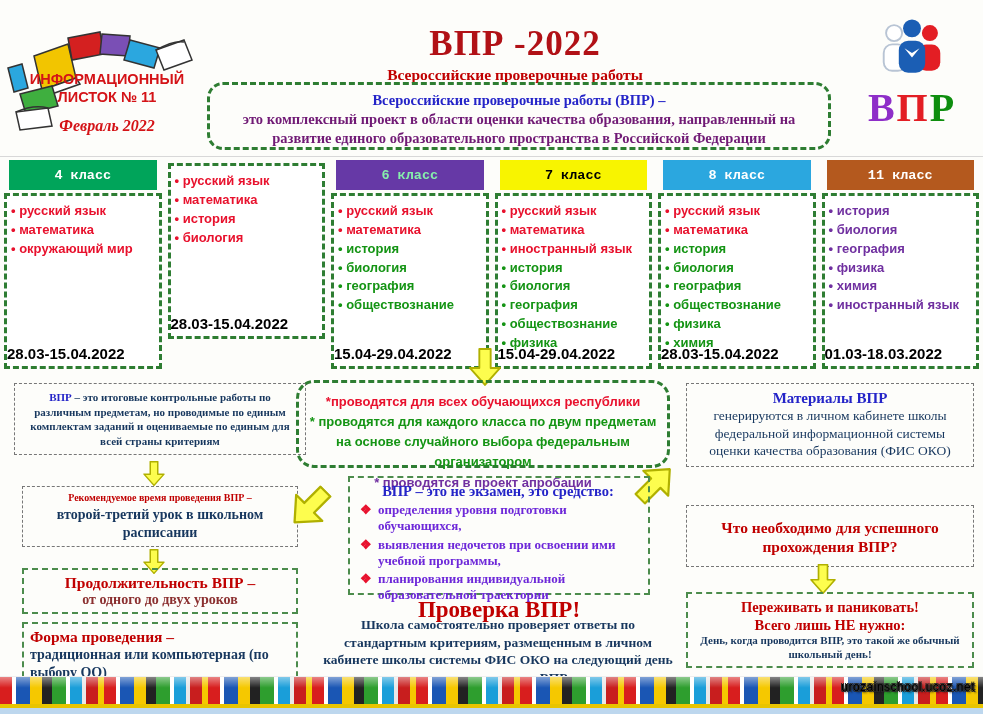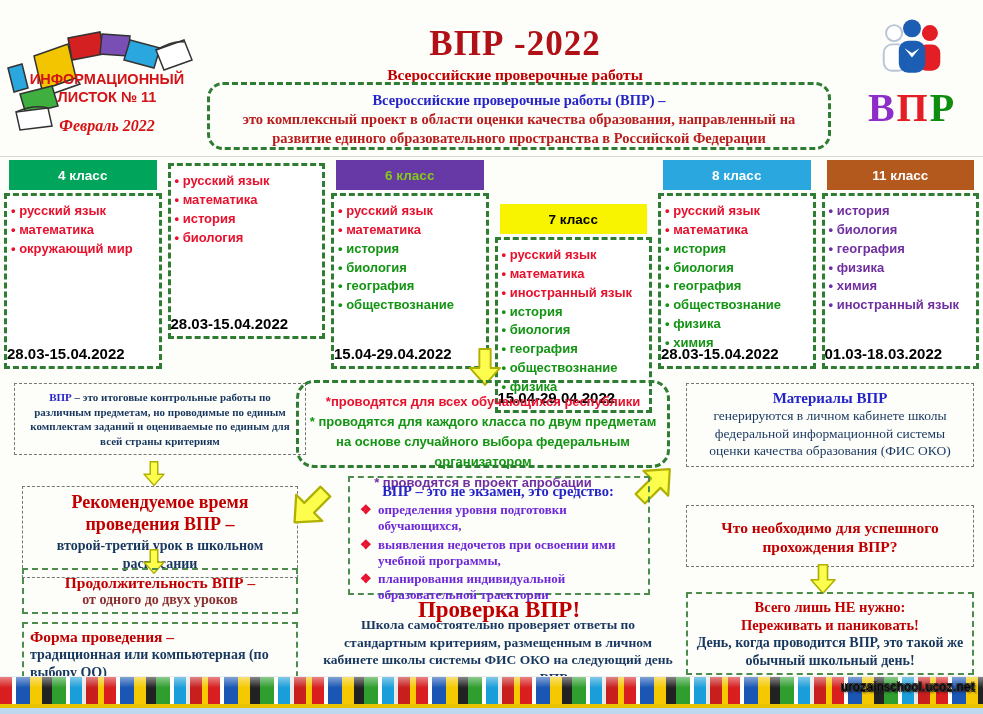--- a/index.html
+++ b/index.html
@@ -11,50 +11,50 @@
   .leaflet { position:absolute; left:16px; top:70px; width:182px; text-align:center;
              font-weight:bold; color:#d41317; font-size:14.5px; line-height:1.25; z-index:3;}
   .leaflet .date { margin-top:10px; font-style:italic; font-size:16px; font-family:"Liberation Serif", serif; }
   .title-block { position:absolute; left:300px; top:24px; width:430px; text-align:center; }
   .main-title { font-family:"Liberation Serif", serif; font-weight:bold; font-size:35px; color:#b11116; letter-spacing:1px; }
   .sub-title  { font-family:"Liberation Serif", serif; font-weight:bold; font-size:15.5px; color:#c00000; margin-top:2px; }
   .intro-box { position:absolute; left:207px; top:82px; width:624px; height:68px;
                border:3px dashed #2e7d32; border-radius:16px; padding:6px 12px; text-align:center;
                font-family:"Liberation Serif", serif; font-weight:bold; font-size:14.5px; line-height:1.3; }
   .intro-lead { color:#2424c8; }
-  .intro-body { color:#b91c1c; }
+  .intro-body { color:#701a75; }
   .logo { position:absolute; left:853px; top:18px; width:118px; text-align:center; }
   .logo-letters { font-family:"Liberation Serif", serif; font-weight:bold; font-size:40px; line-height:1; letter-spacing:2px; }
   .hairline { position:absolute; left:0; top:156px; width:983px; height:1px; background:#d8d8d8; }
 
   
   .classes-row { position:absolute; left:4px; top:160px; width:975px; display:flex; gap:6px; }
   .class-col { flex:1 1 0; display:flex; flex-direction:column; }
   .class-head { height:30px; margin:0 5px; display:flex; align-items:center; justify-content:center;
-                font-weight:bold; font-size:13.5px; }
+                font-weight:bold; font-size:13.5px;font-family:Liberation Mono, monospace; }
   .class-body { margin-top:3px; height:176px; border:3px dashed #2e7d32; background:#fff;
                 position:relative; padding:6px 2px 4px 4px; }
   ul.subjects { list-style:none; font-weight:bold; font-size:13px; line-height:1.45; }
   ul.subjects li::before { content:"• "; }
   .class-date { position:absolute; bottom:4px; left:0; right:0; 
                 font-weight:bold; font-size:15px; color:#000; }
 
   
   .box { position:absolute; background:transparent; }
   .dash-gray  { border:1px dashed #777; }
   .dash-green { border:2px dashed #4c8c4c; }
   .serif { font-family:"Liberation Serif", serif; }
   .navy { color:#17375e; }
   .red-h { color:#c00000; font-weight:bold; }
   .blue-h { color:#2424c8; font-weight:bold; }
 
   .boxA { left:14px; top:383px; width:292px; padding:6px 6px; text-align:center;
           font-size:11px; line-height:1.32; font-weight:bold; }
   .boxB { left:22px; top:486px; width:276px; padding:5px 6px; text-align:center; }
-  .boxB .t { font-size:18px; line-height:1.2; }
+  .boxB .t { font-size:10px; line-height:1.2; }
   .boxB .b { font-size:14px; line-height:1.25; margin-top:2px; font-weight:bold; }
   .boxC { left:22px; top:568px; width:276px; padding:4px 6px; text-align:center; }
   .boxC .t { font-size:15.5px; }
   .boxC .b { font-size:14px; font-weight:bold; color:#8b3030; }
   .boxD { left:22px; top:622px; width:276px; padding:4px 6px; }
   .boxD .t { font-size:15.5px; }
   .boxD .b { font-size:14px; font-weight:bold; line-height:1.25; }
 
   .green-roundbox { left:296px; top:380px; width:374px; height:88px; border:3px dashed #2e7d32;
                     border-radius:18px; padding:9px 8px; text-align:center; }
@@ -71,21 +71,21 @@
   .check-text  { left:320px; top:616px; width:356px; text-align:center;
                  font-size:13.5px; font-weight:bold; line-height:1.3; }
 
   .matbox { left:686px; top:383px; width:288px; padding:6px 8px; text-align:center; }
   .matbox .t { font-size:15px; }
   .matbox .b { font-size:13.5px; line-height:1.3; }
   .qbox { left:686px; top:505px; width:288px; height:62px; padding:12px 8px; text-align:center;
           font-size:15.5px; line-height:1.25; }
   .abox { left:686px; top:592px; width:288px; padding:4px 6px; text-align:center; line-height:1.25; }
   .abox .r { font-size:14.5px; }
-  .abox .n { font-size:14px; font-weight:bold; }
+  .abox .n { font-size:11px; font-weight:bold; }
 
   
   .arrow { position:absolute; }
   .arrow svg { display:block; }
 
   
   .books-strip { position:absolute; left:0; top:676px; width:983px; height:28px;
     background:
       linear-gradient(180deg, rgba(255,255,255,.45), rgba(255,255,255,0) 40%),
       repeating-linear-gradient(90deg,
@@ -167,35 +167,35 @@
         <ul class="subjects">
             <li style="color: rgb(232, 17, 45);">русский язык</li>
             <li style="color: rgb(232, 17, 45);">математика</li>
             <li style="color: rgb(232, 17, 45);">история</li>
             <li style="color: rgb(232, 17, 45);">биология</li>
           </ul>
         <div class="class-date">28.03-15.04.2022</div>
       </div>
     </div>
     <div class="class-col">
-      <div class="class-head" style="background-color: rgb(102, 57, 166); color: #84cc16;">6 класс</div>
+      <div class="class-head" style="background-color: rgb(102, 57, 166); color: #86efac;">6 класс</div>
       <div class="class-body">
         <ul class="subjects">
             <li style="color: rgb(232, 17, 45);">русский язык</li>
             <li style="color: rgb(232, 17, 45);">математика</li>
             <li style="color: rgb(20, 148, 20);">история</li>
             <li style="color: rgb(20, 148, 20);">биология</li>
             <li style="color: rgb(20, 148, 20);">география</li>
             <li style="color: rgb(20, 148, 20);">обществознание</li>
           </ul>
         <div class="class-date">15.04-29.04.2022</div>
       </div>
     </div>
     <div class="class-col">
-      <div class="class-head" style="background-color: rgb(248, 244, 0); color: rgb(0, 0, 0); margin-top: 44px;">7 класс</div>
+      <div class="class-head" style="background-color: rgb(248, 244, 0); color: rgb(0, 0, 0);">7 класс</div>
       <div class="class-body">
         <ul class="subjects">
             <li style="color: rgb(232, 17, 45);">русский язык</li>
             <li style="color: rgb(232, 17, 45);">математика</li>
             <li style="color: rgb(232, 17, 45);">иностранный язык</li>
             <li style="color: rgb(20, 148, 20);">история</li>
             <li style="color: rgb(20, 148, 20);">биология</li>
             <li style="color: rgb(20, 148, 20);">география</li>
             <li style="color: rgb(20, 148, 20);">обществознание</li>
             <li style="color: rgb(20, 148, 20);">физика</li>
@@ -303,22 +303,22 @@
     <div class="t blue-h">Материалы ВПР</div>
     <div class="b navy">генерируются в личном кабинете школы федеральной информационной системы оценки качества образования (ФИС ОКО)</div>
   </div>
   <div class="box dash-gray qbox serif red-h">Что необходимо для успешного прохождения ВПР?</div>
   <div class="arrow" style="left:806px; top:564px;">
     <svg width="34" height="30" viewBox="0 0 36 40">
         <path d="M12 1 h12 v20 h10 L18 39 L2 21 h10 Z" fill="#fdfd4e" stroke="#b0b000" stroke-width="2.2" stroke-linejoin="round"></path>
       </svg>
   </div>
   <div class="box dash-green abox serif">
+    <div class="r red-h">Переживать и паниковать!</div>
     <div class="r red-h">Всего лишь НЕ нужно:</div>
-    <div class="r red-h">Переживать и паниковать!</div>
     <div class="n navy">День, когда проводится ВПР, это такой же обычный школьный день!</div>
   </div>
 
   <div class="books-strip"></div>
   <div class="line-yellow"></div>
   <div class="line-blue"></div>
   <div class="site">urozainschool.ucoz.net</div>
 
 </div>
 

